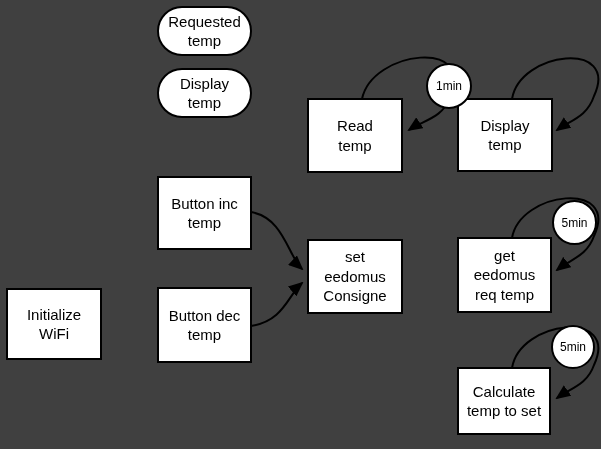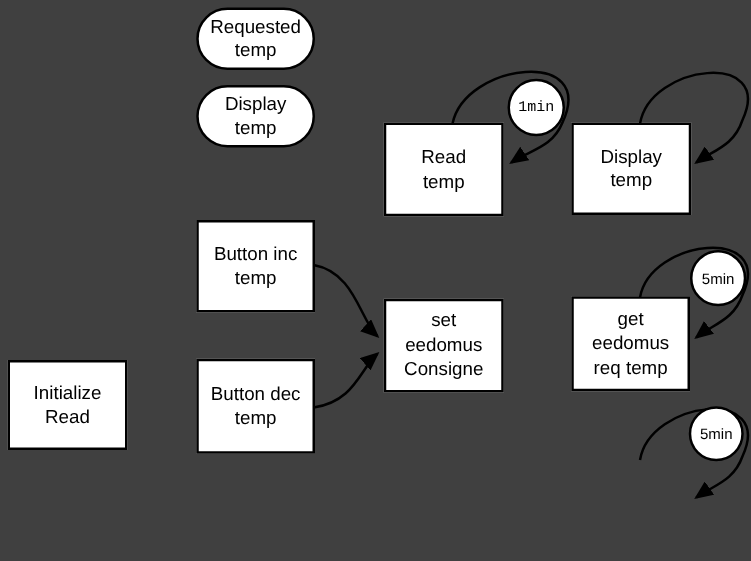--- a/index.html
+++ b/index.html
@@ -72,36 +72,38 @@
 temp</div>
   <div class="node" style="left:307px; top:239px; width:96px; height:75px;">set
 eedomus
 Consigne</div>
   <div class="node" style="left:457px; top:237px; width:95px; height:76px;">get
 eedomus
 req temp</div>
   <div class="node" style="left:157px; top:287px; width:95px; height:76px;">Button dec
 temp</div>
   <div class="node" style="left:6px; top:288px; width:96px; height:72px;">Initialize
-Read</div>
+WiFi</div>
+  <div class="node" style="left:457px; top:367px; width:94px; height:68px;">Calculate
+temp to set</div>
 
   <svg class="edges" width="601" height="449" viewBox="0 0 601 449">
     <defs>
       <marker id="arrow" markerUnits="userSpaceOnUse" markerWidth="15" markerHeight="13" refX="13" refY="6.5" orient="auto">
         <path d="M0,0 L15,6.5 L0,13 Z" fill="#000000"></path>
       </marker>
     </defs>
     <g fill="none" stroke="#000000" stroke-width="2">
       <path d="M 362,99 C 372,50 478,38 450,98 C 442,118 424,120 409,130" marker-end="url(#arrow)"></path>
       <path d="M 512,99 C 520,51 620,40 594,96 C 587,117 571,120 557,130" marker-end="url(#arrow)"></path>
       <path d="M 512,238 C 520,191 620,180 594,236 C 587,256 571,259 557,270" marker-end="url(#arrow)"></path>
       <path d="M 512,368 C 520,320 620,309 594,365 C 587,385 571,388 557,398" marker-end="url(#arrow)"></path>
       <path d="M 251,212 C 284,218 288,256 302,269" marker-end="url(#arrow)"></path>
       <path d="M 251,326 C 284,321 288,295 302,283" marker-end="url(#arrow)"></path>
     </g>
   </svg>
 
-  <div class="timer" style="left:406px; top:63px; width:46px; height:46px;font-family:Liberation Mono, monospace;">1min</div>
+  <div class="timer" style="left:426px; top:63px; width:46px; height:46px;">1min</div>
   <div class="timer" style="left:552px; top:200px; width:45px; height:45px;">5min</div>
   <div class="timer" style="left:551px; top:325px; width:44px; height:44px;">5min</div>
 
 
 </div>
 
 </body></html>

